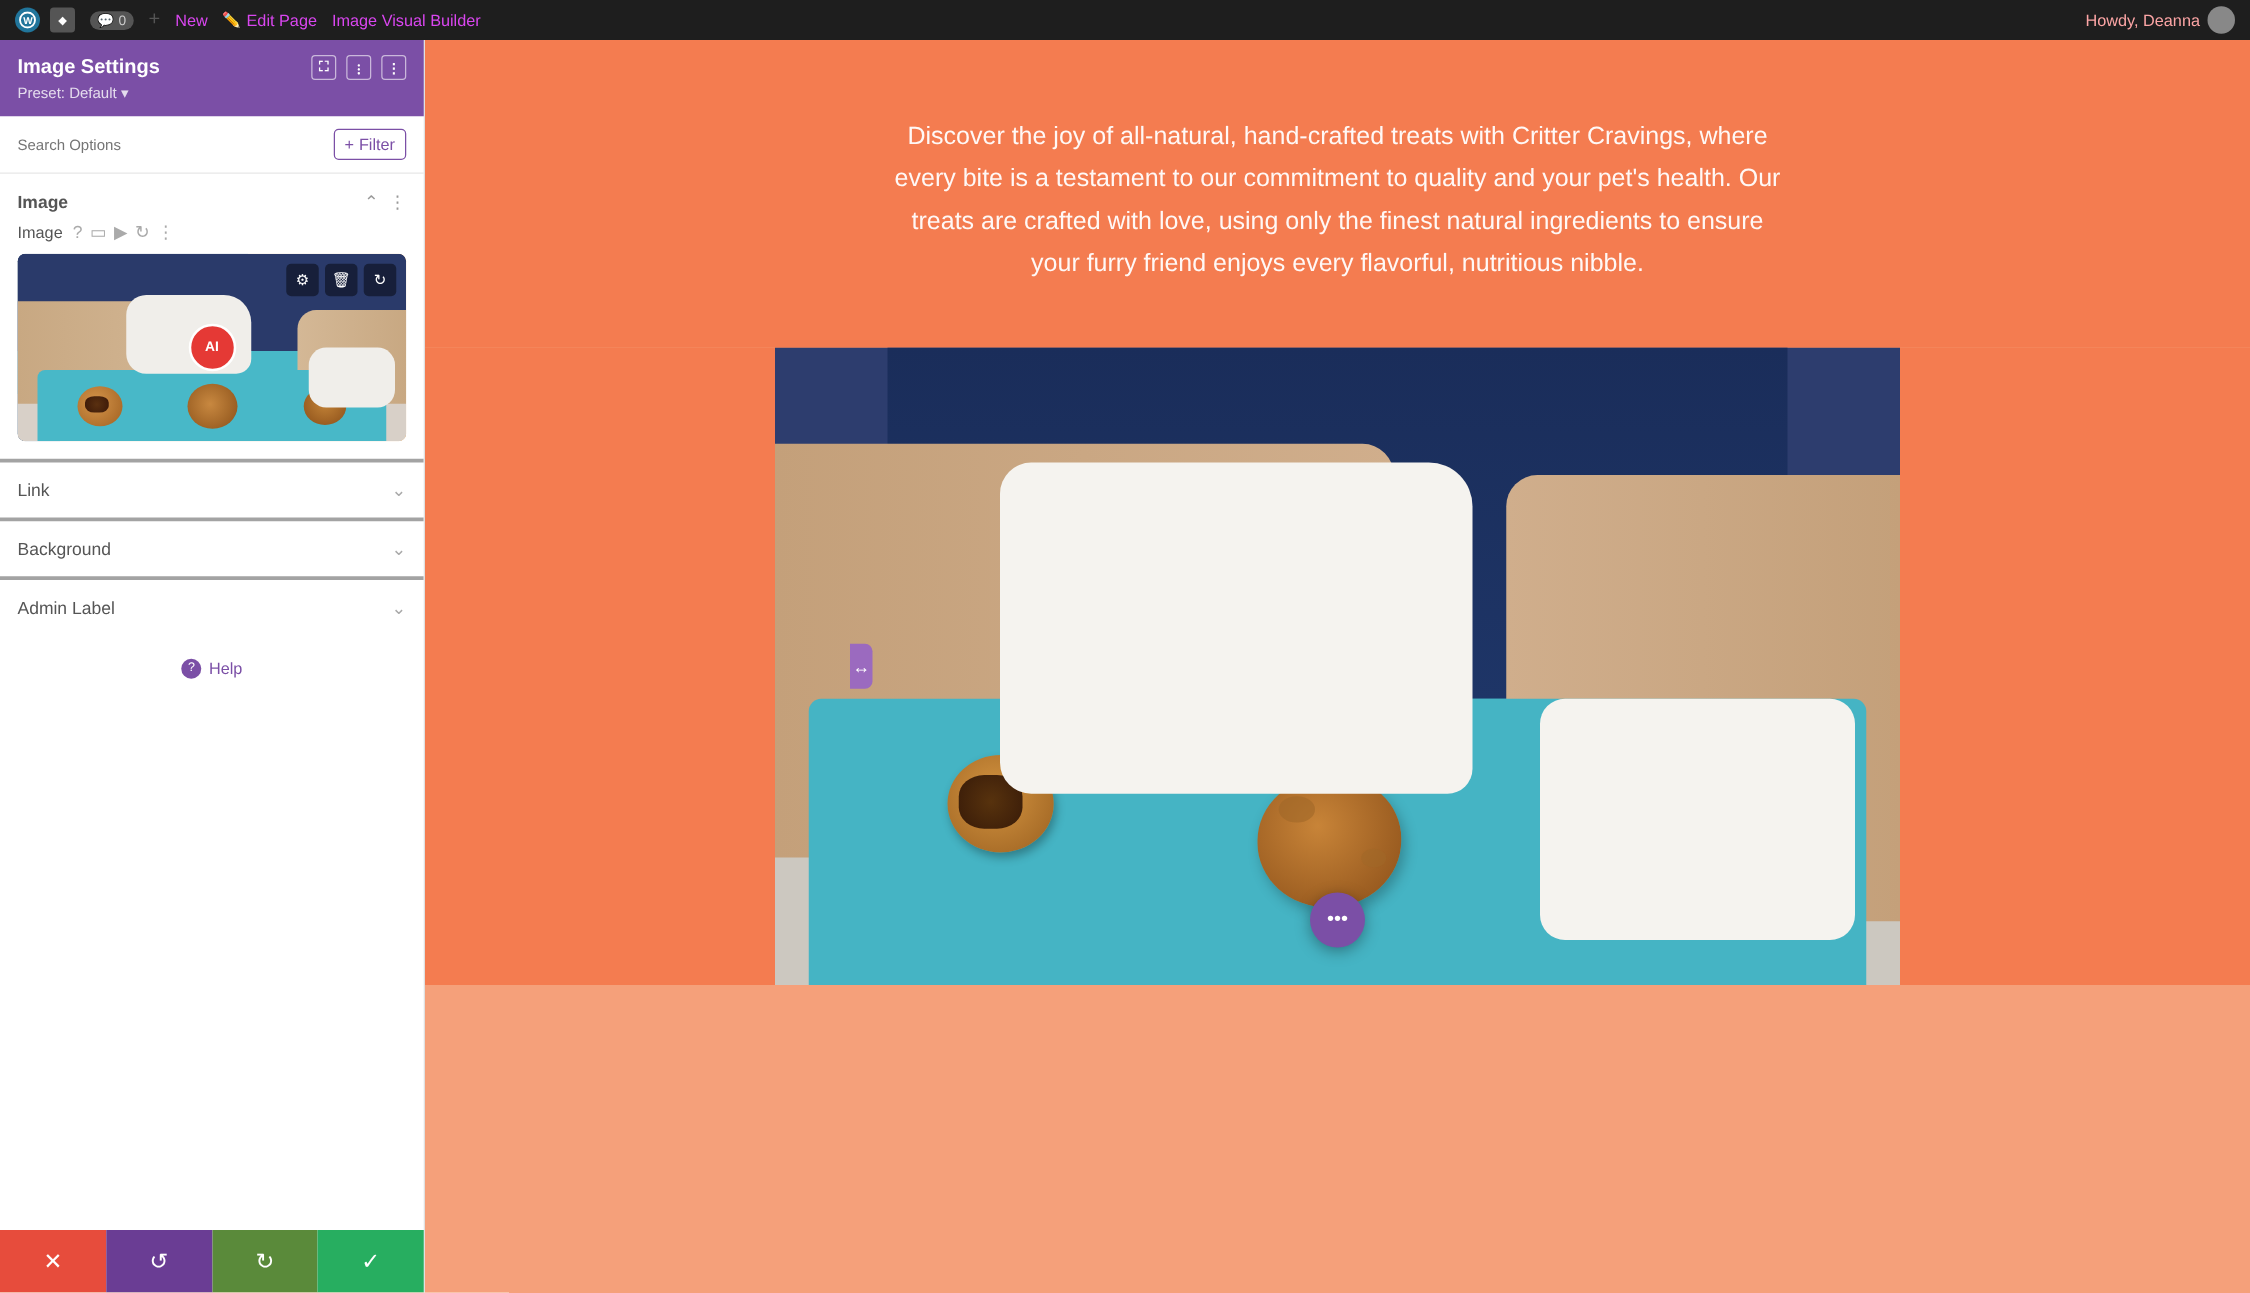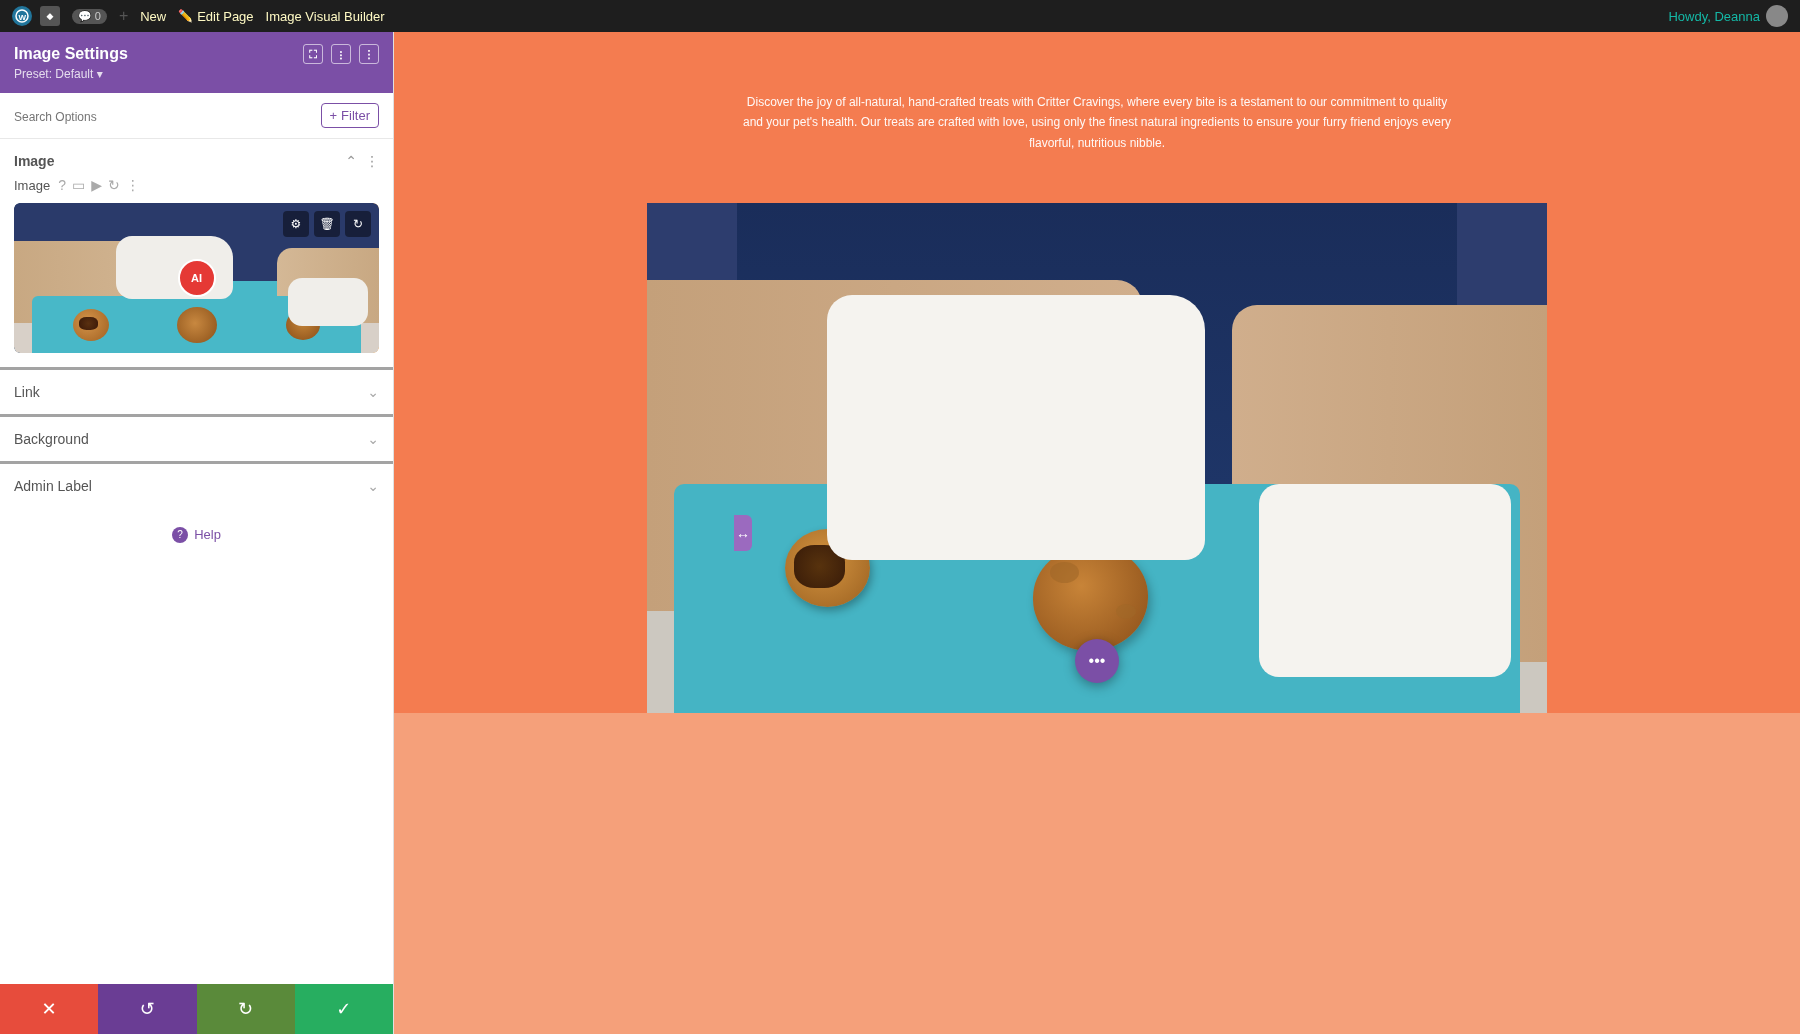--- a/index.html
+++ b/index.html
@@ -30,58 +30,58 @@
     }
     .divi-logo {
       width: 20px; height: 20px;
       background: #555;
       border-radius: 3px;
       display: flex; align-items: center; justify-content: center;
       color: white; font-size: 10px;
     }
     .top-bar-sep { color: #555; }
     .top-bar-item {
-      color: #fef9c3;
+      color: #d946ef;
       font-size: 13px;
       display: flex;
       align-items: center;
       gap: 4px;
       cursor: pointer;
     }
     .comment-bubble {
       background: #555;
       border-radius: 10px;
       padding: 1px 6px;
       font-size: 11px;
       color: #ccc;
     }
     .top-bar-spacer { flex: 1; }
     .howdy {
-      color: #14b8a6;
+      color: #fca5a5;
       font-size: 13px;
       display: flex;
       align-items: center;
       gap: 6px;
     }
     .avatar-circle {
       width: 22px; height: 22px;
       background: #888;
       border-radius: 50%;
     }
 
     
     .main-layout {
       display: flex;
       flex: 1;
       overflow: hidden;
     }
 
     
     .sidebar {
-      width: 394px;
+      width: 340px;
       background: #fff;
       display: flex;
       flex-direction: column;
       border-right: 1px solid #e0e0e0;
       flex-shrink: 0;
     }
 
     .sidebar-header {
       background: #7b4fa6;
       padding: 12px 14px;
@@ -360,21 +360,21 @@
       color: white;
     }
     .hero-title {
       font-size: 58px;
       font-weight: 700;
       line-height: 1.15;
       margin-bottom: 30px;
       font-family: Georgia, serif;
     }
     .hero-desc {
-      font-size: 12px;
+      font-size: 20px;
       line-height: 1.7;
       max-width: 720px;
       margin: 0 auto;
       color: rgba(255,255,255,0.95);
     }
 
     
     .float-btn {
       position: absolute;
       bottom: 30px;

